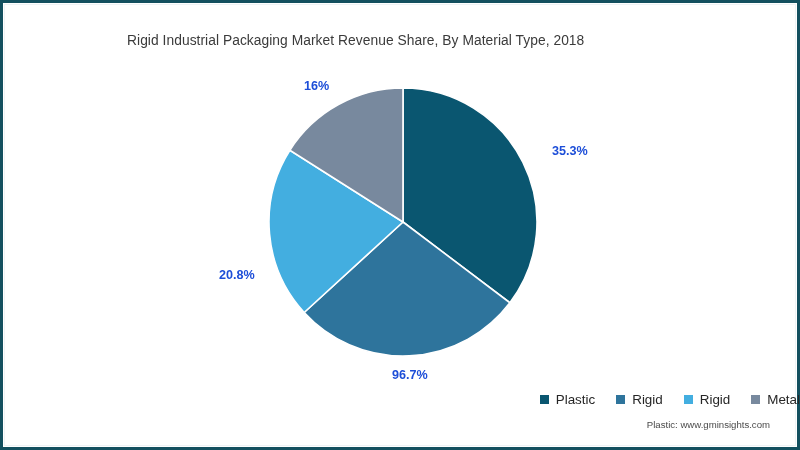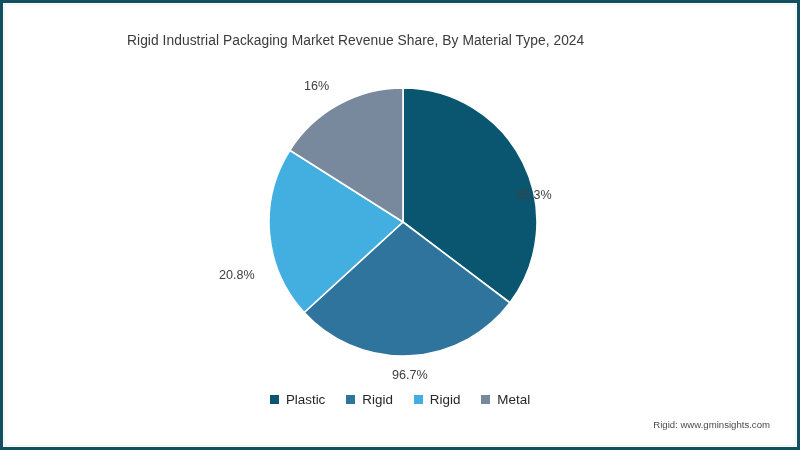--- a/index.html
+++ b/index.html
@@ -64,35 +64,36 @@
   #pie-svg {
     display: block;
     width: 270px;
     height: 270px;
     overflow: visible;
   }
 
   .slice-label {
     position: absolute;
     font-size: 12.6px;
-    color: #404040;
+    color: #1d4ed8;
     white-space: nowrap;
+    font-weight: bold;
   }
-  #label-plastic { left: 516px; top: 144px; margin-top: 44px; }
+  #label-plastic { left: 552px; top: 144px; }
   #label-metal   { left: 392px; top: 368px; }
   #label-fiber   { left: 219px; top: 228px; margin-top: 40px; }
   #label-wood    { left: 304px; top: 79px; }
 
   #legend {
     position: absolute;
     left: 0;
     top: 392px;
     width: 800px;
     display: flex;
-    justify-content: center;
+    justify-content: flex-end;
     align-items: center;
     gap: 21px;
   }
   .legend-item {
     display: flex;
     align-items: center;
     gap: 7px;
   }
   .legend-swatch {
     width: 9px;
@@ -116,21 +117,21 @@
   }
 </style>
 </head>
 <body>
 
 <div id="canvas">
 
   <div id="frame"></div>
   <div id="frame-inner"></div>
 
-  <div id="chart-title">Rigid Industrial Packaging Market Revenue Share, By Material Type, 2024</div>
+  <div id="chart-title">Rigid Industrial Packaging Market Revenue Share, By Material Type, 2018</div>
 
   <div id="pie-wrap">
     <svg id="pie-svg" viewBox="0 0 270 270">
       <g id="pie-slices">
           <path d="M 135 135 L 135.00 1.00 A 134 134 0 0 1 241.90 215.79 Z" fill="#0a5670" stroke="#ffffff" stroke-width="1.6"></path>
           <path d="M 135 135 L 241.90 215.79 A 134 134 0 0 1 36.17 225.49 Z" fill="#2e749c" stroke="#ffffff" stroke-width="1.6"></path>
           <path d="M 135 135 L 36.17 225.49 A 134 134 0 0 1 21.86 63.20 Z" fill="#43aee0" stroke="#ffffff" stroke-width="1.6"></path>
           <path d="M 135 135 L 21.86 63.20 A 134 134 0 0 1 135.00 1.00 Z" fill="#78899e" stroke="#ffffff" stroke-width="1.6"></path>
         </g>
     </svg>
@@ -153,15 +154,15 @@
     <div class="legend-item">
       <span class="legend-swatch" style="background: rgb(67, 174, 224);"></span>
       <span class="legend-label">Rigid</span>
     </div>
     <div class="legend-item">
       <span class="legend-swatch" style="background: rgb(120, 137, 158);"></span>
       <span class="legend-label">Metal</span>
     </div>
   </div>
 
-  <div id="source-note">Rigid: www.gminsights.com</div>
+  <div id="source-note">Plastic: www.gminsights.com</div>
 
 </div>
 
 </body></html>

